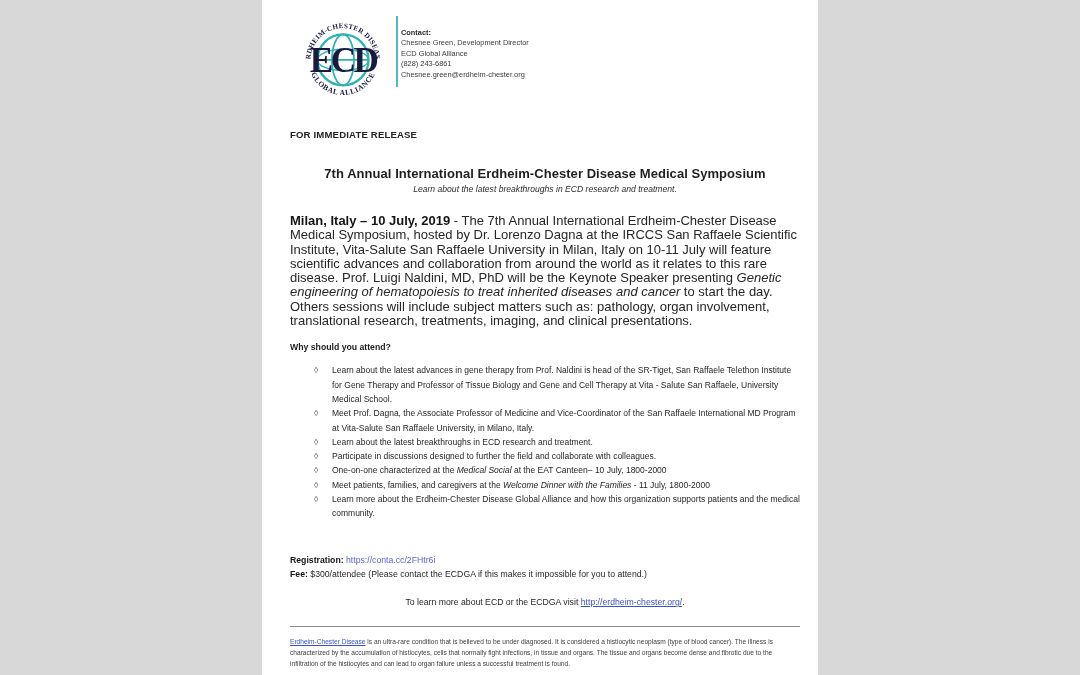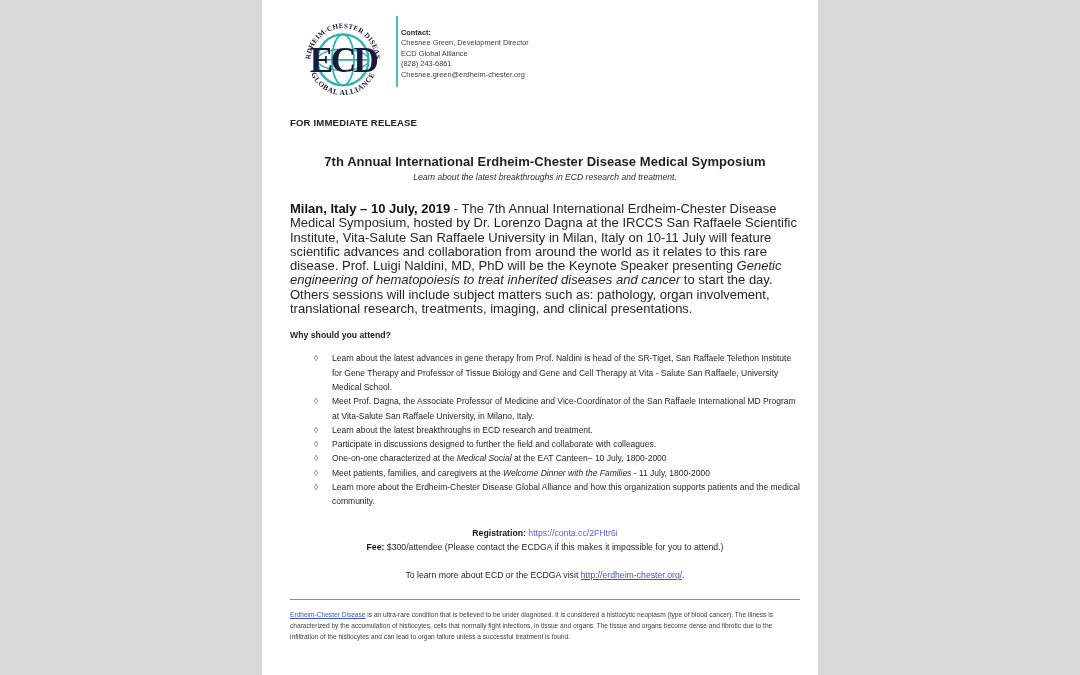--- a/index.html
+++ b/index.html
@@ -63,21 +63,21 @@
     padding-top: 16px;
     font-size: 7.4px;
     line-height: 10.4px;
     color: #3b3b3b;
     font-family: "Liberation Sans", sans-serif;
   }
   .contact-block .label { font-weight: bold; color: #2b2b2b; }
 
   
   .immediate {
-    margin-top: 12px;
+    margin-top: 24px;
     font-size: 9.6px;
     font-weight: bold;
     color: #232323;
     letter-spacing: 0.15px;
   }
   .title-block {
     margin-top: 26px;
     text-align: center;
   }
   .doc-title {
@@ -128,21 +128,21 @@
   ul.bullets li .bul {
     position: absolute;
     left: 24px;
     top: 0px;
     font-size: 8.5px;
     color: #5a5a5a;
   }
   ul.bullets li i { }
 
   
-  .reg-block { margin-top: 17px; text-align: center; }
+  .reg-block { margin-top: 32px; }
   .reg-line {
     font-size: 8.7px;
     line-height: 14.3px;
     color: #262626;
   }
   .reg-line b { color: #141414; }
   .link-plain {
     color: #5b63d3;
     text-decoration: none;
   }

